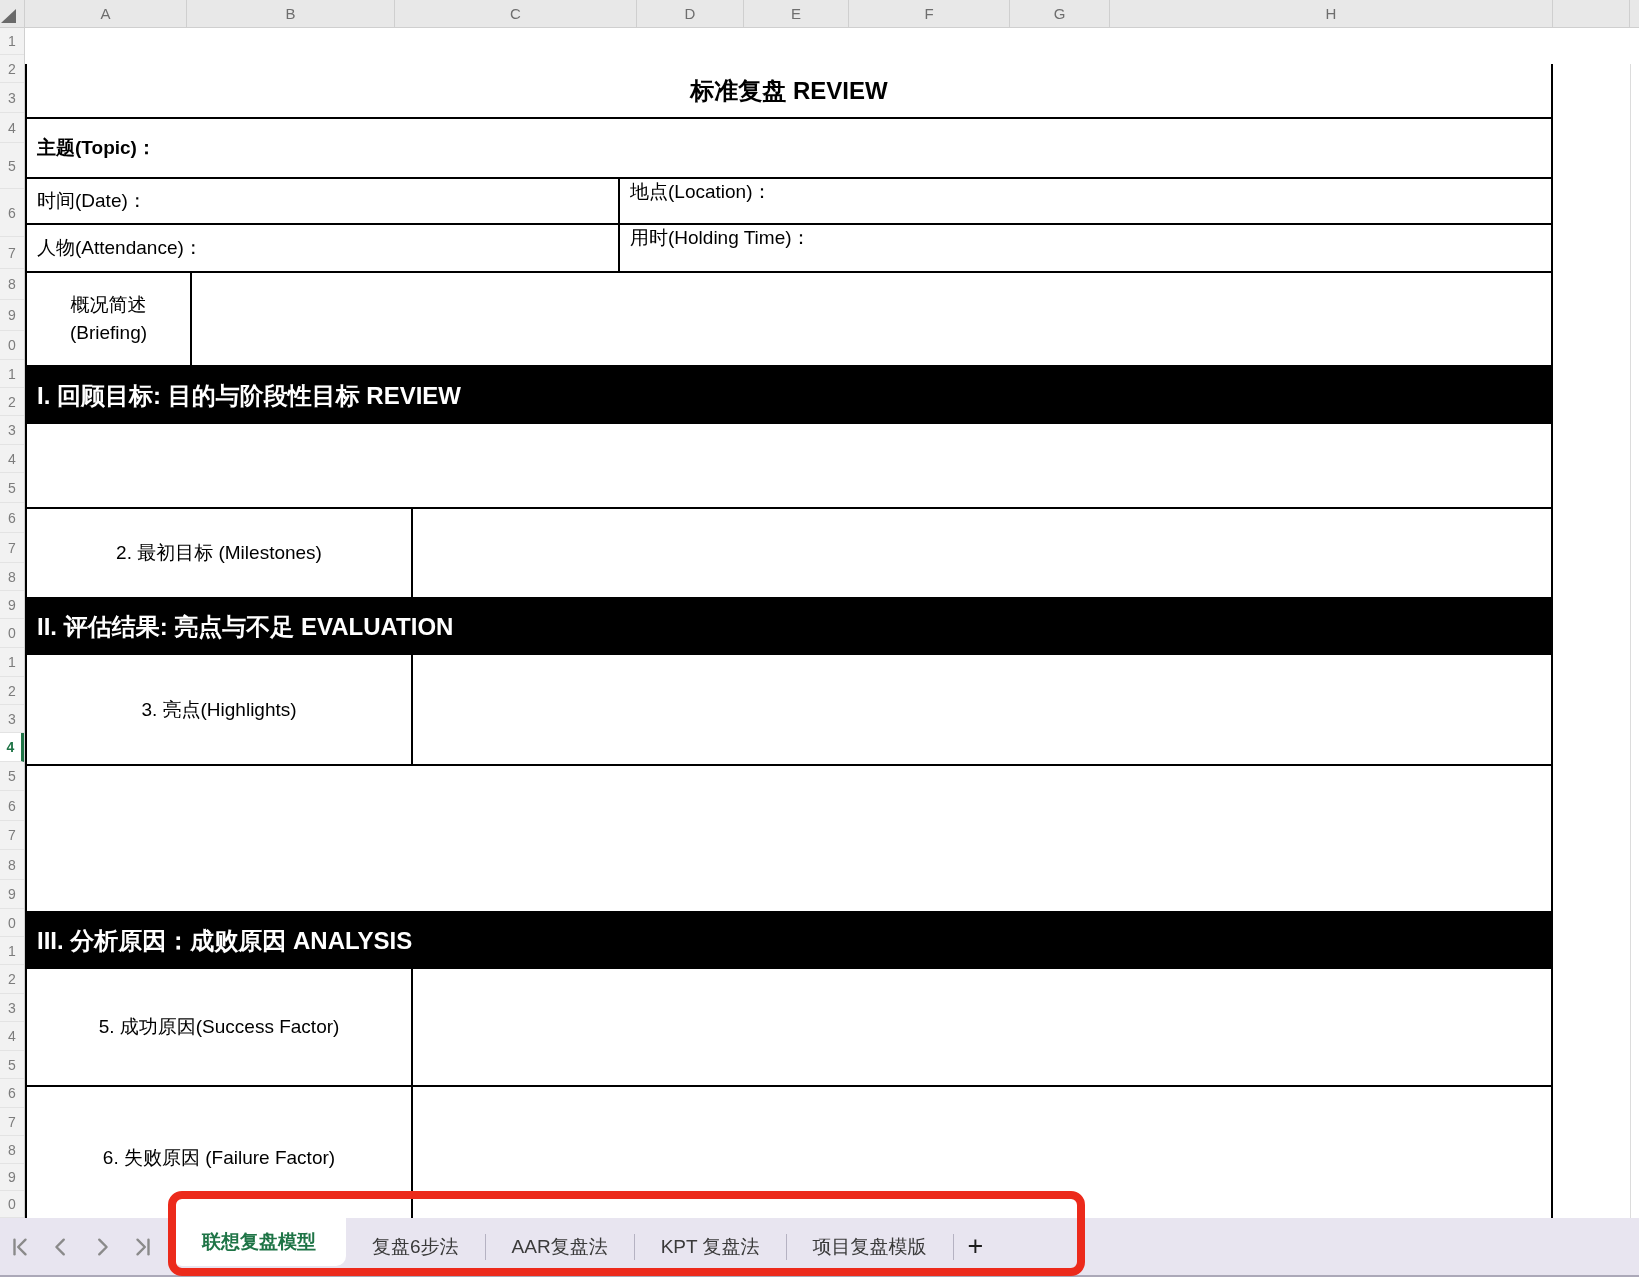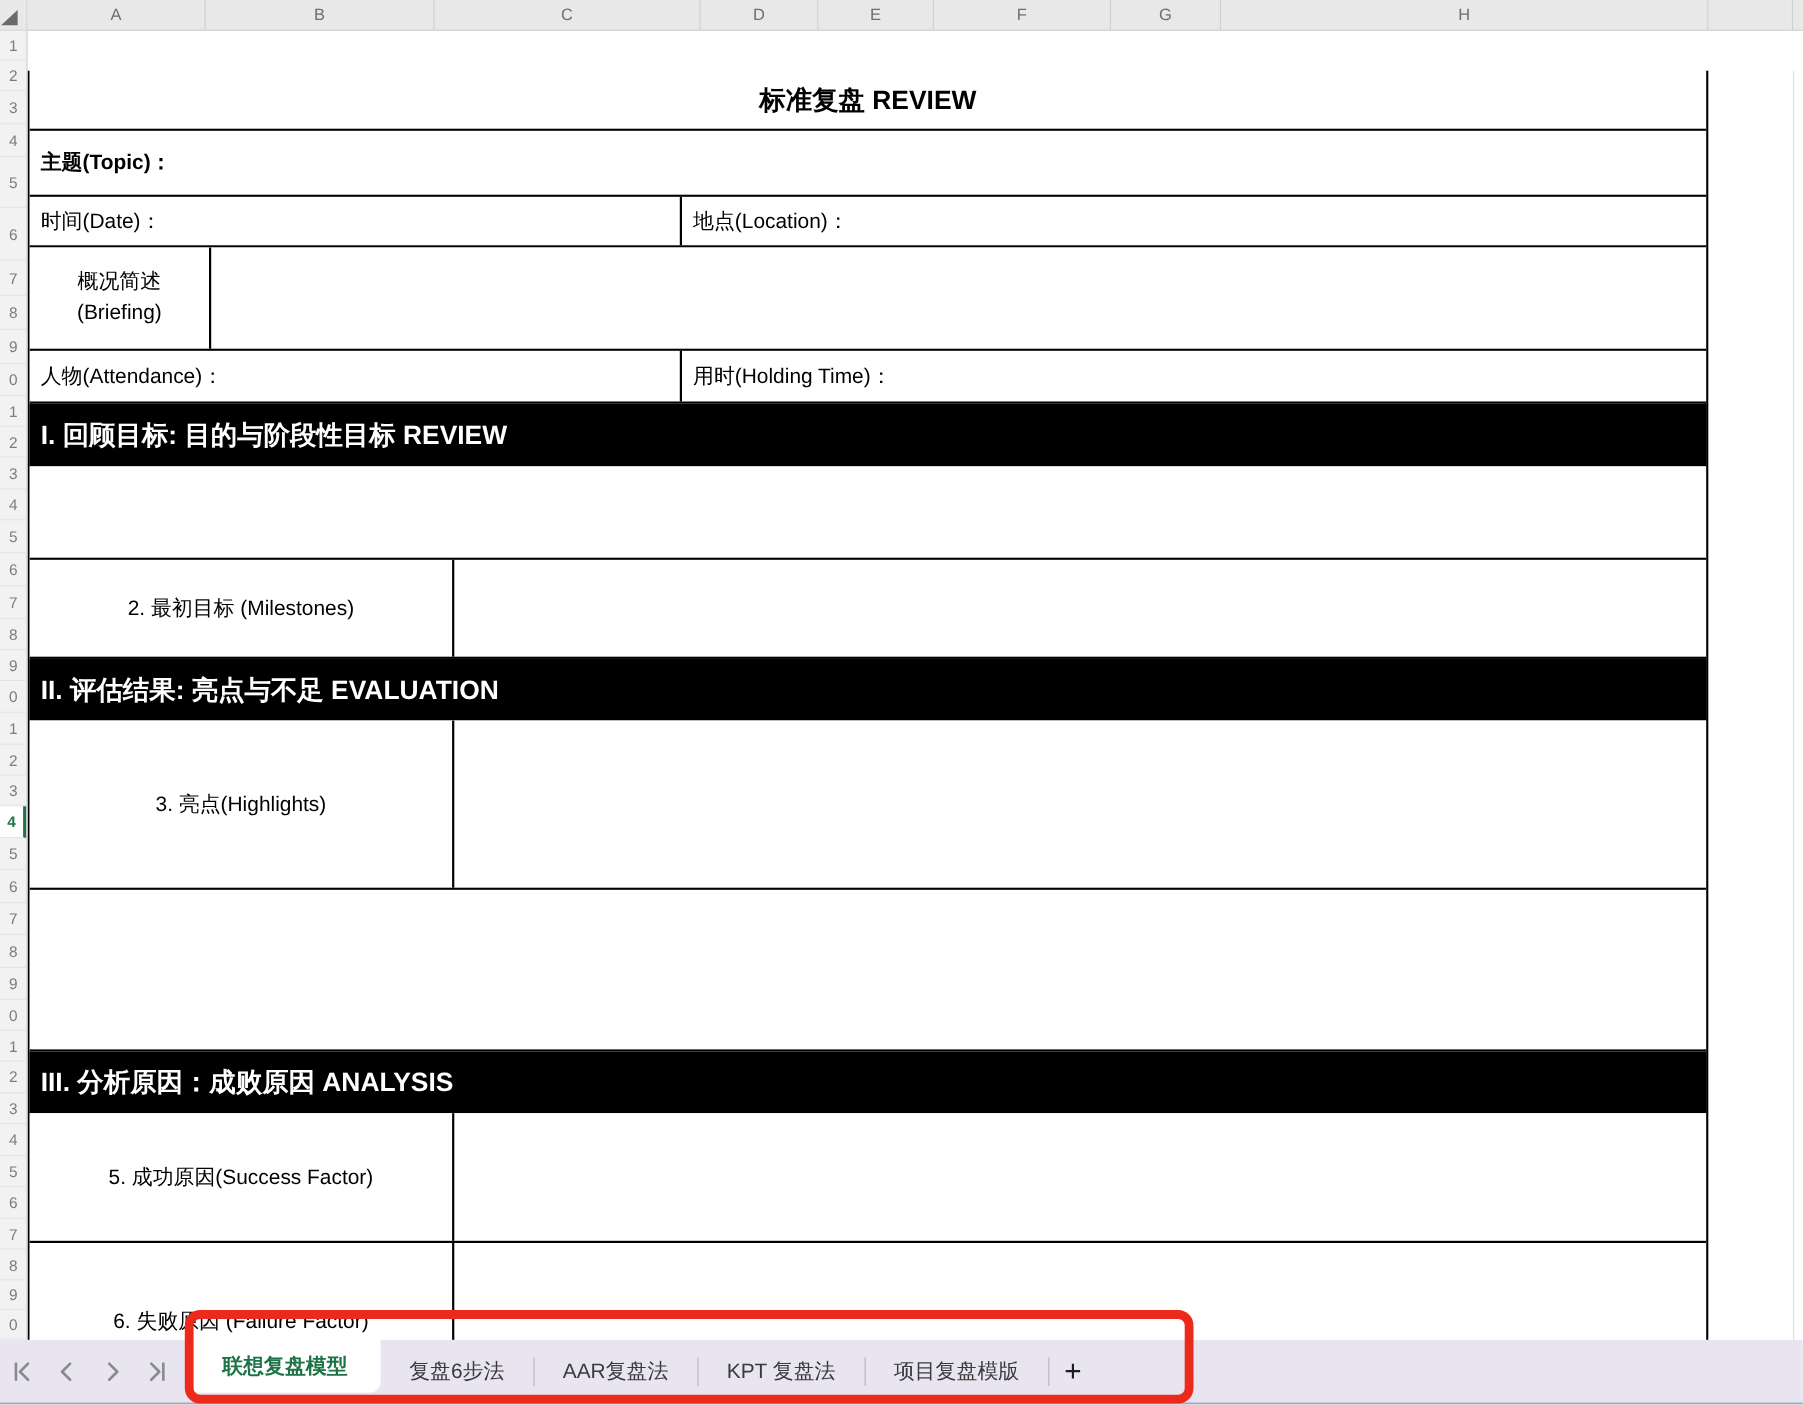--- a/index.html
+++ b/index.html
@@ -46,21 +46,21 @@
     position:absolute; left:25px; top:28px; width:1614px; height:1190px;
     background:#fff; overflow:hidden;margin-top:36px;
   }
   .faint-vline { position:absolute; left:1605px; top:0; width:1px; height:1190px; background:#DCDCDC; }
   .table { position:absolute; left:0; top:0; width:1528px; border-left:2px solid #000; border-right:2px solid #000; background:#fff; }
   .trow { border-bottom:2px solid #000; display:flex; align-items:stretch; background:#fff; }
   .r-title  { height:55px; align-items:center; justify-content:center; font-size:24px; font-weight:bold; }
   .r-topic  { height:60px; align-items:center; padding-left:10px; font-size:19px; font-weight:bold; }
   .r-2col   { font-size:19px; }
   .r-2col .lcell { width:593px; border-right:2px solid #000; display:flex; align-items:center; padding-left:10px; }
-  .r-2col .rcell { flex:1; display:flex; align-items:center; padding-left:10px; }
+  .r-2col .rcell { flex:1; display:flex; align-items:flex-start; padding-left:10px; }
   .r-date { height:46px; } .r-att { height:48px; }
   .r-brief { height:94px; font-size:19px; }
   .r-brief .lcell { width:165px; border-right:2px solid #000; display:flex; flex-direction:column; align-items:center; justify-content:center; line-height:28px; }
   .r-brief .rcell { flex:1; }
   .sec-bar {
     background:#000; color:#fff; font-weight:bold; font-size:24px;
     display:flex; align-items:center; padding-left:10px;
     border-bottom:none;
   }
   .item-row .lcell {
@@ -170,52 +170,52 @@
         <span>主题(Topic)：</span>
       </div>
       <div class="trow r-2col r-date">
         <div class="lcell">
           <span>时间(Date)：</span>
         </div>
         <div class="rcell">
           <span>地点(Location)：</span>
         </div>
       </div>
+      <div class="trow r-2col r-att">
+        <div class="lcell">
+          <span>人物(Attendance)：</span>
+        </div>
+        <div class="rcell">
+          <span>用时(Holding Time)：</span>
+        </div>
+      </div>
       <div class="trow r-brief">
         <div class="lcell">
           <span>概况简述</span>
           <span>(Briefing)</span>
         </div>
         <div class="rcell"></div>
       </div>
-      <div class="trow r-2col r-att">
-        <div class="lcell">
-          <span>人物(Attendance)：</span>
-        </div>
-        <div class="rcell">
-          <span>用时(Holding Time)：</span>
-        </div>
-      </div>
       <div id="sections">
           <div class="trow sec-bar" style="height: 57px;">
             <span>I. 回顾目标: 目的与阶段性目标 REVIEW</span>
           </div>
           <div class="trow item-row" style="height: 85px;">
             <div class="rcell"></div>
           </div>
           <div class="trow item-row" style="height: 90px;">
             <div class="lcell">
               <span>2. 最初目标 (Milestones)</span>
             </div>
             <div class="rcell"></div>
           </div>
           <div class="trow sec-bar" style="height: 56px;">
             <span>II. 评估结果: 亮点与不足 EVALUATION</span>
           </div>
-          <div class="trow item-row" style="height: 154px;">
+          <div class="trow item-row" style="height: 111px;">
             <div class="lcell">
               <span>3. 亮点(Highlights)</span>
             </div>
             <div class="rcell"></div>
           </div>
           <div class="trow item-row" style="height: 147px;">
             <div class="rcell"></div>
           </div>
           <div class="trow sec-bar" style="height: 56px;">
             <span>III. 分析原因：成败原因 ANALYSIS</span>

